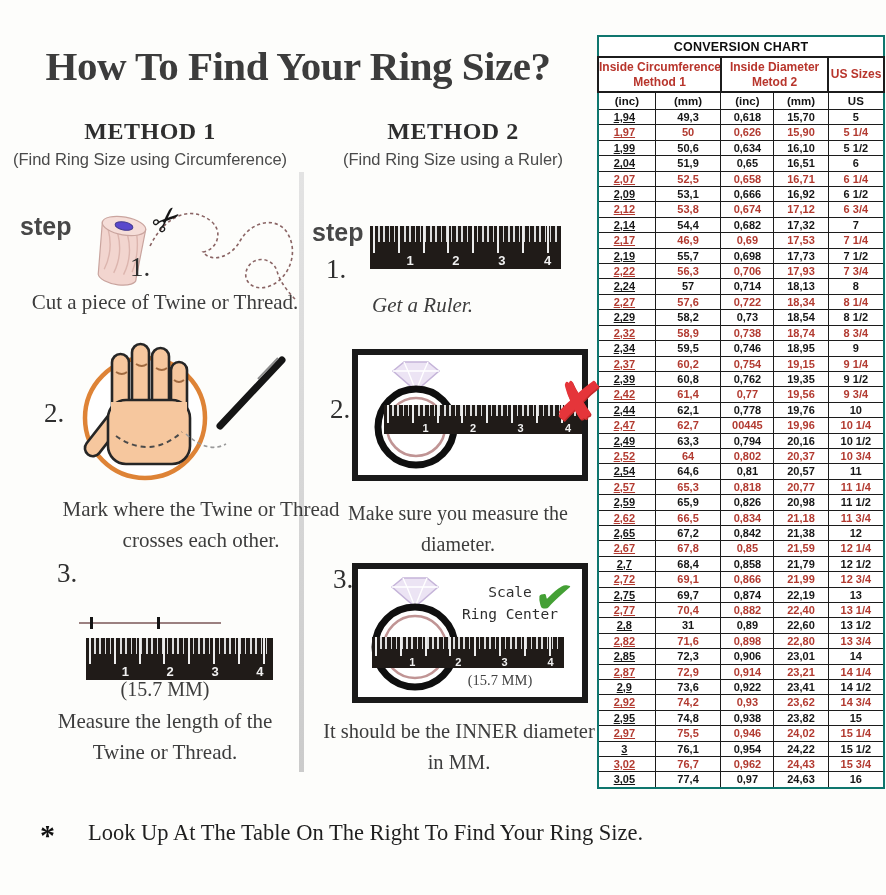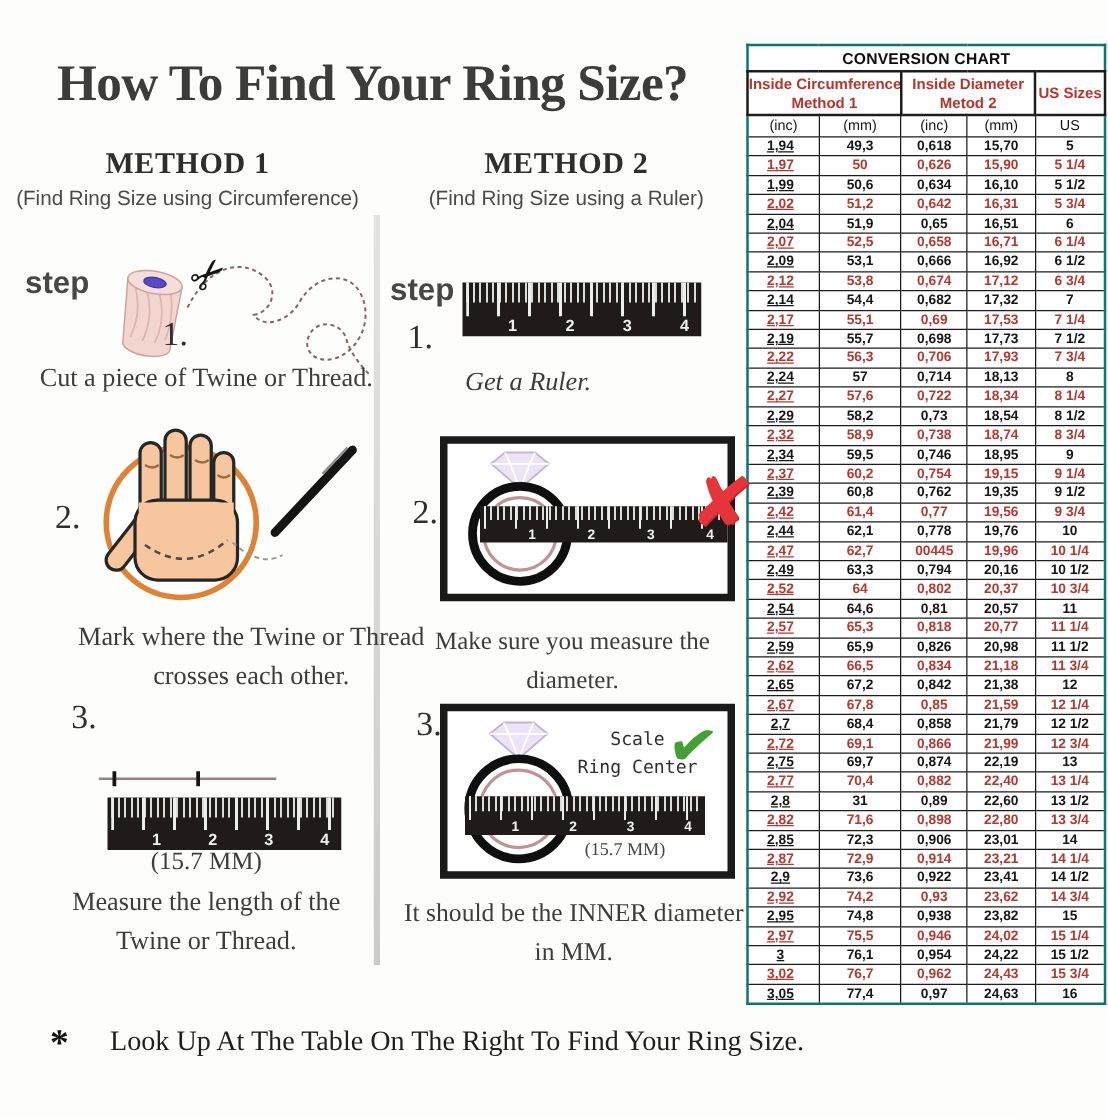--- a/index.html
+++ b/index.html
@@ -78,21 +78,21 @@
 
   
   .conv-table {
     position:absolute; left:597px; top:35px; width:288px;
     border-collapse:collapse; table-layout:fixed; background:#fff;
     font-family:"Liberation Sans", sans-serif; border:2px solid #0f766e;
   }
   .conv-table td { border:1px solid #1c1c1c; padding:0; text-align:center; overflow:hidden; white-space:nowrap; }
   .conv-table .t-title td { height:19px; font-weight:700; font-size:12.5px; color:#0d0d0d; letter-spacing:0.2px; }
   .conv-table .t-group td { height:33px; font-weight:700; font-size:12px; color:#b8352c; line-height:15px; border-width:2px; }
-  .conv-table .t-sub td { height:16px; font-weight:400; font-size:11.5px; color:#141414; }
+  .conv-table .t-sub td { height:16px; font-weight:700; font-size:11.5px; color:#141414; }
   .conv-table .t-body td { height:14.4px; line-height:14.4px; font-weight:700; font-size:11px; color:#161616; }
   .conv-table .t-body tr.red td { color:#b23a30; }
   .conv-table td.c1 { text-align:center; padding-right:5px;text-decoration:underline; }
 </style>
 </head>
 <body>
 
 <div class="canvas">
 
   <div class="main-title">How To Find Your Ring Size?</div>
@@ -268,27 +268,20 @@
           <td>15,90</td>
           <td>5 1/4</td>
         </tr>
         <tr>
           <td class="c1">1,99</td>
           <td>50,6</td>
           <td>0,634</td>
           <td>16,10</td>
           <td>5 1/2</td>
         </tr>
-        <tr class="red">
-          <td class="c1">2,02</td>
-          <td>51,2</td>
-          <td>0,642</td>
-          <td>16,31</td>
-          <td>5 3/4</td>
-        </tr>
         <tr>
           <td class="c1">2,04</td>
           <td>51,9</td>
           <td>0,65</td>
           <td>16,51</td>
           <td>6</td>
         </tr>
         <tr class="red">
           <td class="c1">2,07</td>
           <td>52,5</td>
@@ -312,21 +305,21 @@
         </tr>
         <tr>
           <td class="c1">2,14</td>
           <td>54,4</td>
           <td>0,682</td>
           <td>17,32</td>
           <td>7</td>
         </tr>
         <tr class="red">
           <td class="c1">2,17</td>
-          <td>55,1</td>
+          <td>46,9</td>
           <td>0,69</td>
           <td>17,53</td>
           <td>7 1/4</td>
         </tr>
         <tr>
           <td class="c1">2,19</td>
           <td>55,7</td>
           <td>0,698</td>
           <td>17,73</td>
           <td>7 1/2</td>

